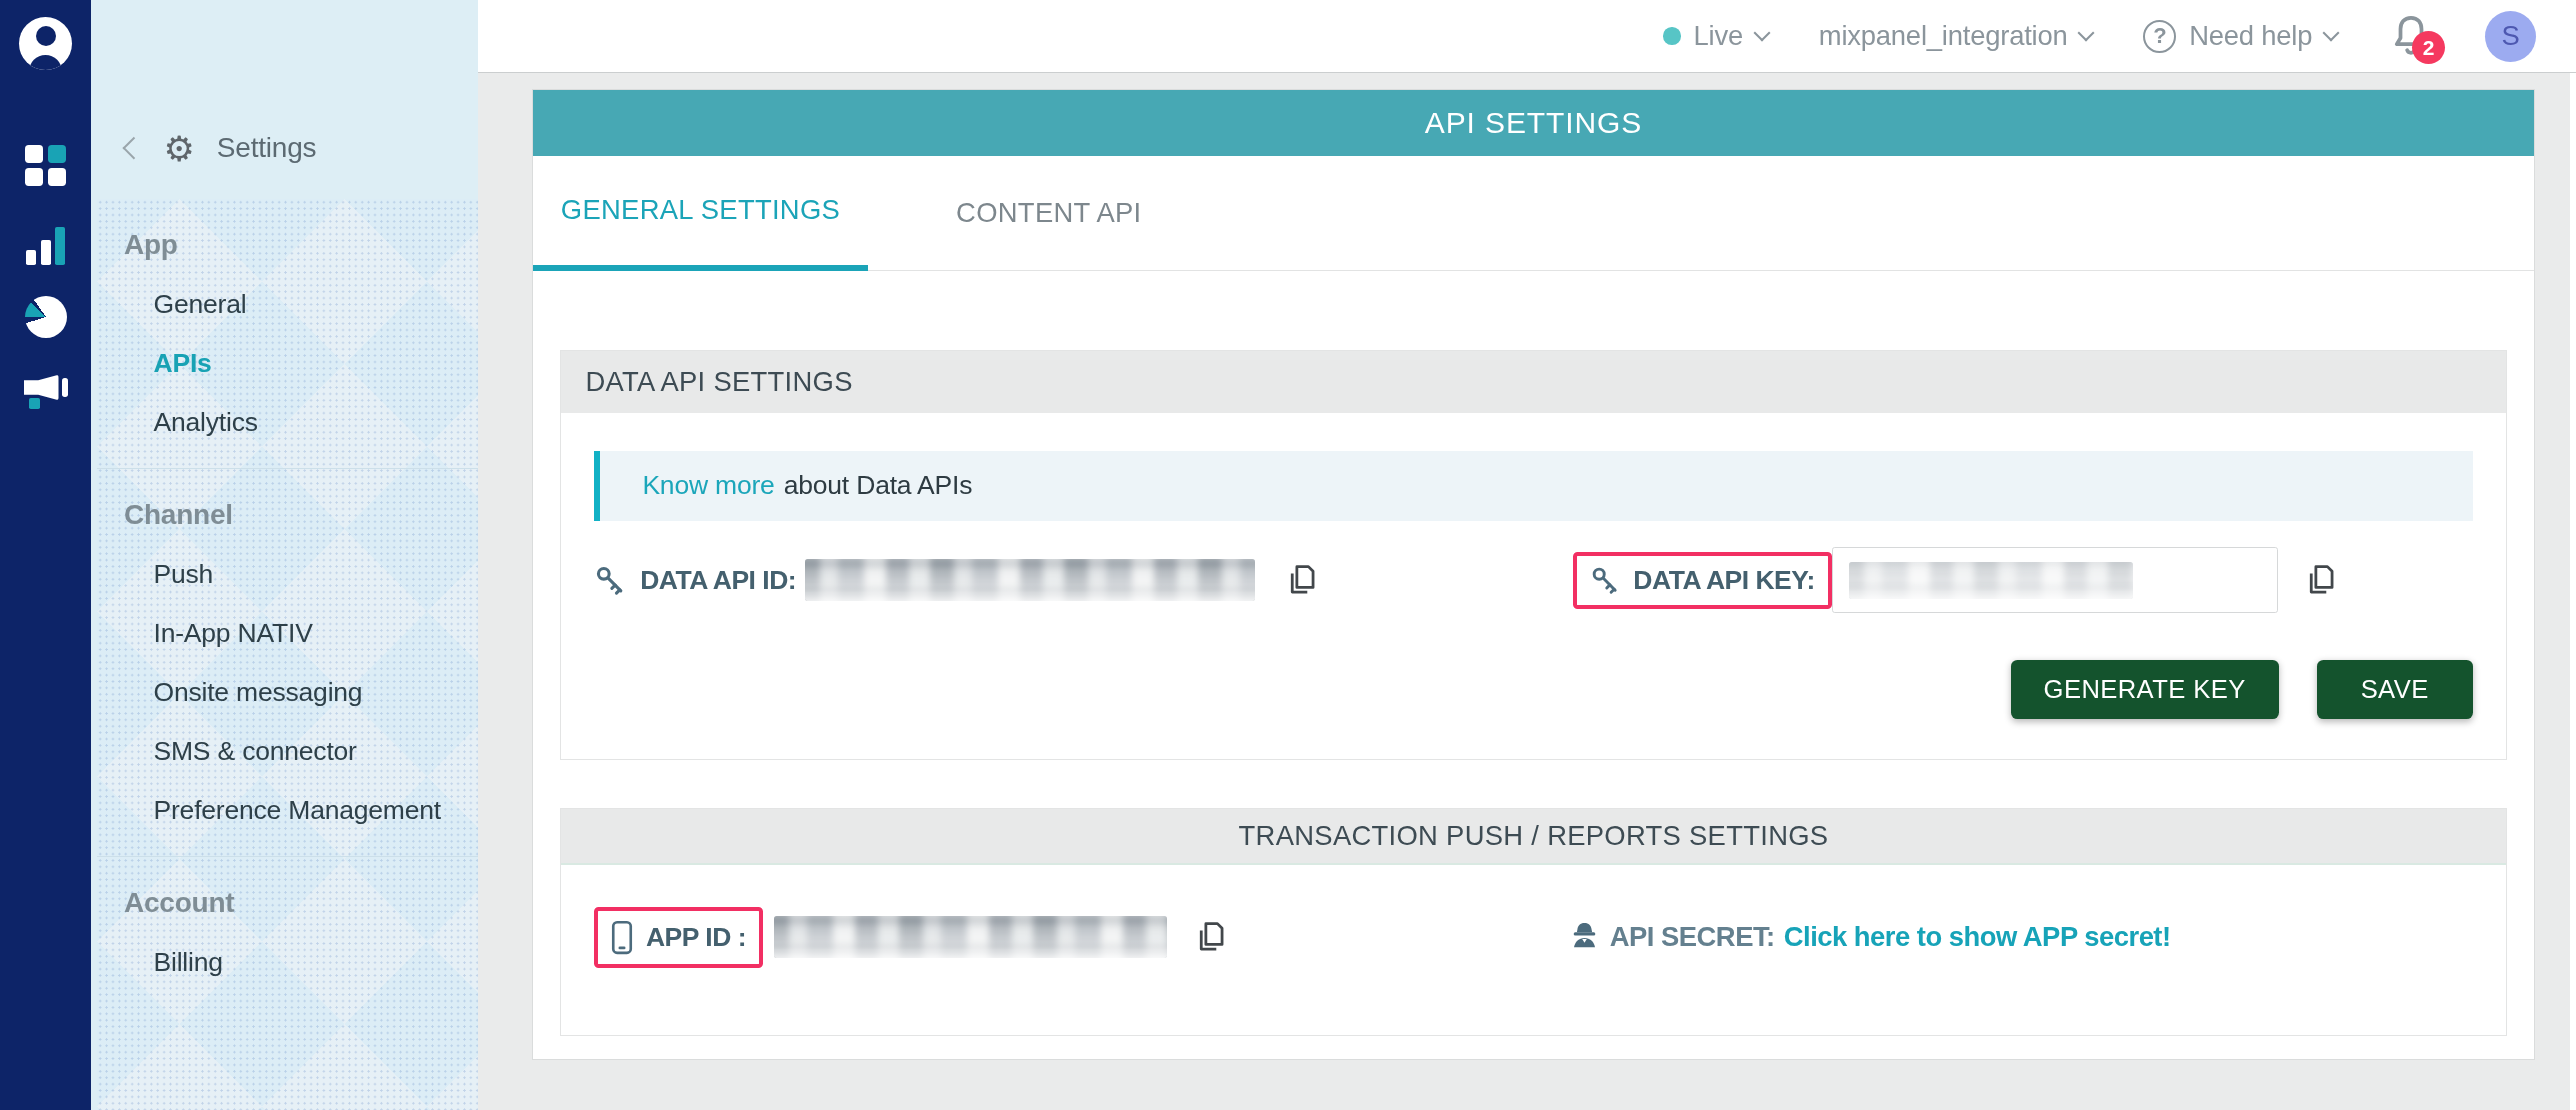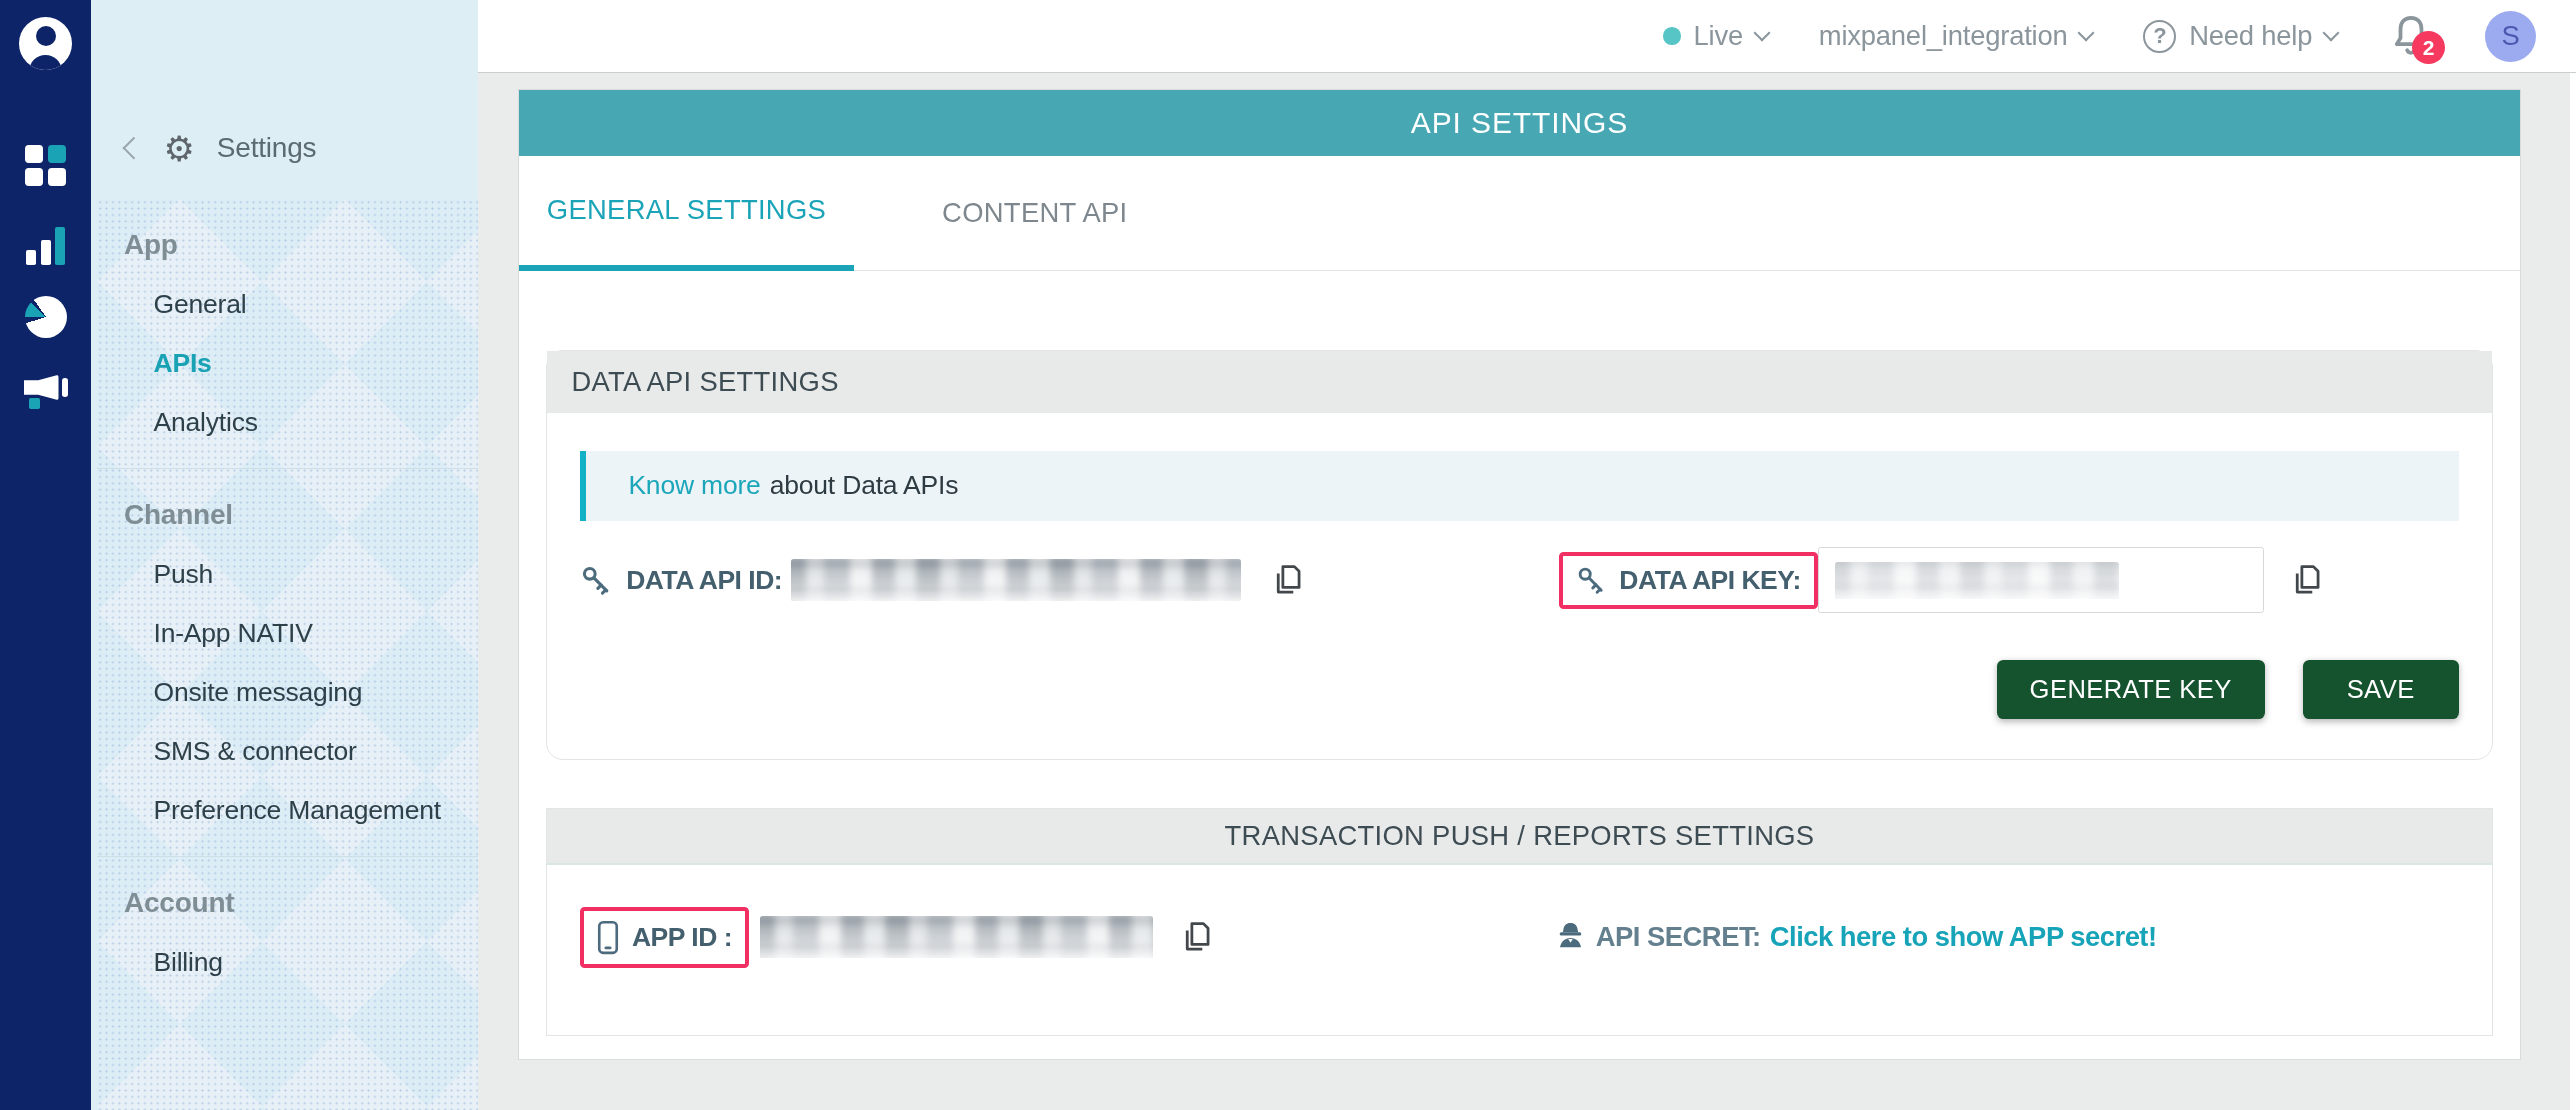--- a/index.html
+++ b/index.html
@@ -60,30 +60,30 @@
   .qmark { width:33px; height:33px; border:2.7px solid #8b959c; border-radius:50%; display:flex; align-items:center; justify-content:center; font-size:22px; font-weight:bold; }
   .bell-wrap { position:relative; width:46px; height:49px; }
   .badge { position:absolute; right:-11px; bottom:-3.7px; min-width:33px; height:33px; border-radius:50%;
     background:#f5395f; color:#fff; font-size:21px; font-weight:bold; display:flex; align-items:center; justify-content:center; }
   .avatar { width:51px; height:51px; border-radius:50%; background:#9cabf0; color:#4d58b0;
     display:flex; align-items:center; justify-content:center; font-size:27.4px; }
 
   
   .main { position:absolute; left:478px; top:73px; right:0; bottom:0; background:#eaebeb; }
   .scroll-strip { position:absolute; right:0; top:0; bottom:0; width:6.4px; background:#fff; }
-  .card { position:absolute; left:40px; top:15.6px; width:2003px; height:971px; background:#fff; border:0.9px solid #dadcdc; }
+  .card { position:absolute; left:54px; top:15.6px; width:2003px; height:971px; background:#fff; border:0.9px solid #dadcdc; }
   .banner { height:66px; background:#47a8b4; color:#fff; font-size:30px; letter-spacing:0.9px;
     display:flex; align-items:center; justify-content:center; }
   .tabs { height:115px; border-bottom:1.8px solid #e2e3e3; display:flex; align-items:stretch; }
   .tab { display:flex; align-items:center; justify-content:center; font-size:27.4px; letter-spacing:0.3px; cursor:pointer; }
   .tab.active { width:335px; color:#1ba4b8; border-bottom:6.4px solid #1ba4b8; margin-bottom:-1.8px; }
   .tab.idle { color:#7d878d; margin-left:79px; padding:0 9.1px; }
 
   .section { margin:0 27.4px; border:0.9px solid #e3e4e4; }
-  .section.first { margin-top:79px;border-radius:17px; }
+  .section.first { margin-top:79px; }
   .section.second { margin-top:48px; }
   .sec-head { height:62px; background:#e8e9e9; display:flex; align-items:center; padding:0 24px;
     font-size:27.4px; color:#3d4b53; letter-spacing:0.3px; }
   .sec-head.centered { justify-content:center; height:56px; border-bottom:2.7px solid #d9e9e2;text-align:center; }
   .sec-body { padding:0 33px; }
 
   .info-banner { margin-top:38px; height:70px; background:#edf4f8; border-left:6.4px solid #12b1c5;
     display:flex; align-items:center; padding-left:42px; font-size:26.5px; color:#2e3b42; }
   .info-banner .lnk { color:#1ba6ba; margin-right:9.1px; cursor:pointer; }
 

